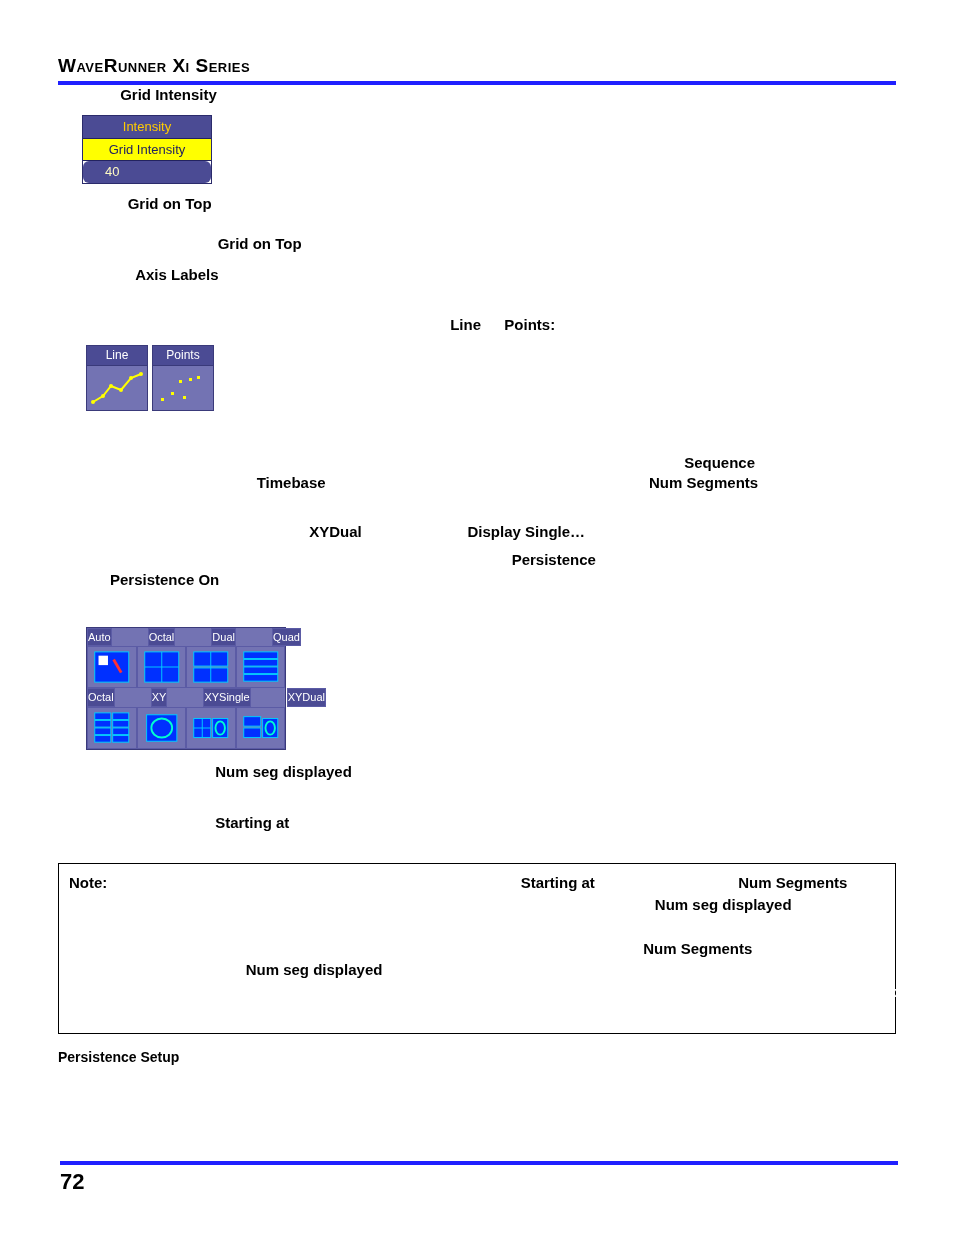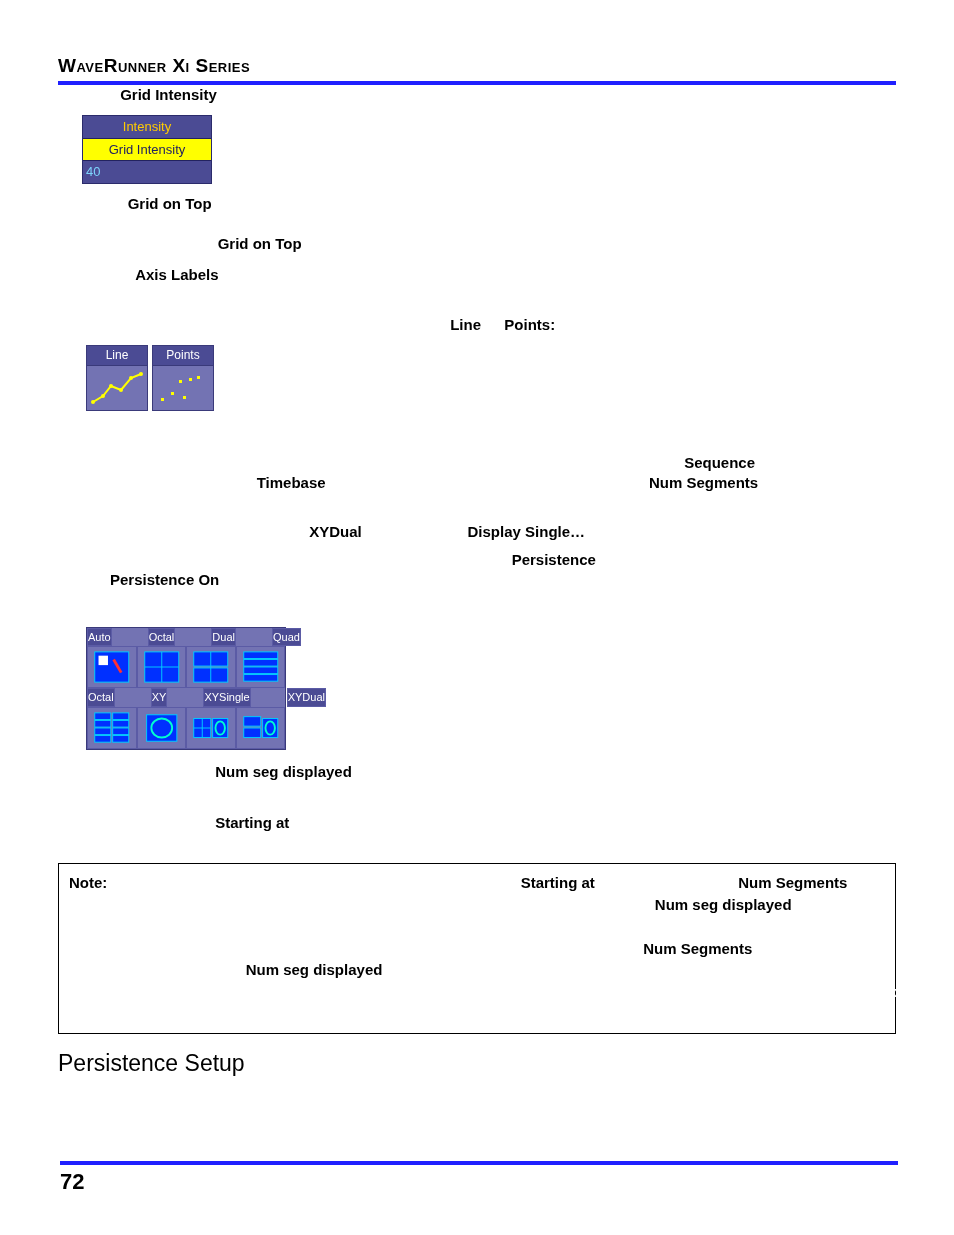--- a/index.html
+++ b/index.html
@@ -42,22 +42,23 @@
   .iw-label {
     background: #ffff00;
     color: #222260;
     text-align: center;
     padding: 2px 0;
     font-weight: normal;
     border-bottom: 1px solid #222260;
   }
   .iw-value {
     background: #4b4b94;
-    color: #7dd3fc;
-    padding: 2px 3px;
+    color: #fef9c3;
+    padding: 2px 22px;
+    border-radius: 6px;
   }
 
   
   .lp-widget {
     display: flex;
     gap: 4px;
     margin: 6px 0 12px 28px;
   }
   .lp-cell {
     width: 62px;
@@ -105,22 +106,22 @@
 
   .note-box {
     border: 1px solid #000;
     padding: 8px 10px;
     margin: 4px 0 14px 0;
     font-size: 15px;
     line-height: 1.45;
     color:#fff;
   }
   .section-head {
-    font-size: 23px;
-    font-weight: normal;
+    font-size: 14px;
+    font-weight: bold;
     color:#000;
     margin: 6px 0 10px 0;
   }
   .page-num {
     position: absolute;
     bottom: 40px;
     left: 60px;
     font-size: 22px;
     font-weight: bold;
     border-top: 4px solid #2020ff;

